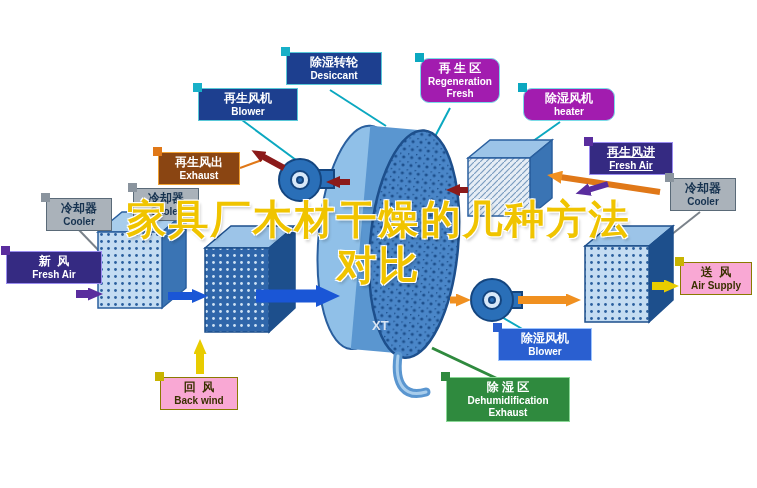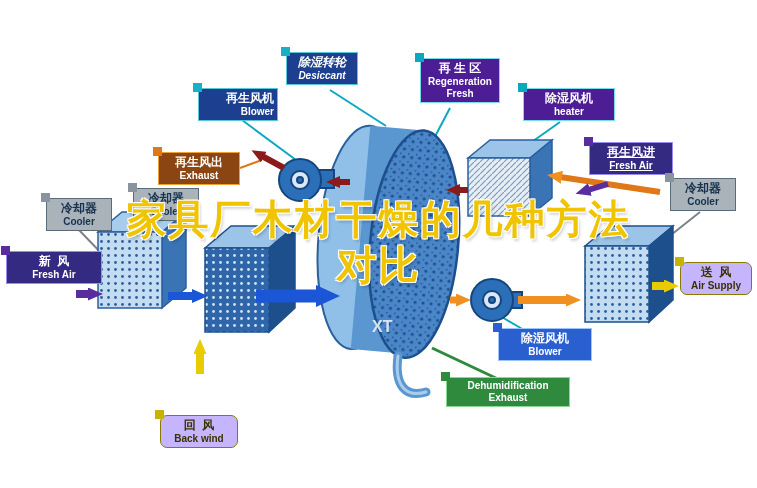--- a/index.html
+++ b/index.html
@@ -7,32 +7,32 @@
          font-family:"Liberation Sans",sans-serif;}
   svg.layer{position:absolute;left:0;top:0;z-index:1;}
 
   .lbl{position:absolute;z-index:3;text-align:center;border:1px solid;padding:2px 3px;box-sizing:border-box;}
   .lbl .zh{font-size:12px;font-weight:bold;line-height:15px;white-space:pre;}
   .lbl .en{font-size:10px;font-weight:bold;line-height:12px;}
   .pin{position:absolute;left:-6px;top:-6px;width:9px;height:9px;background:var(--pin,#888);}
 
   .lbl-navy  {background:#1d3f8f;color:#fff;border-color:#58c8d8;--pin:#18b0c8;}
   .lbl-blue  {background:#2a5fd0;color:#fff;border-color:#9cc4ff;--pin:#2a5fd0;}
-  .lbl-teal  {background:#4c1d95;color:#fff;border-color:#7adce8;--pin:#0ba8c0;}
+  .lbl-teal  {background:#a21caf;color:#fff;border-color:#7adce8;border-radius:9px;--pin:#0ba8c0;}
   .lbl-purple{background:#352a82;color:#fff;border-color:#9a8cf0;--pin:#5a2d9e;}
   .lbl-gray  {background:#aab2ba;color:#16324f;border-color:#5a6a78;--pin:#8a949e;}
-  .lbl-yellow{background:#c4b5fd;color:#3a3000;border-color:#8a7a00;border-radius:7px;--pin:#c8b400;}
+  .lbl-yellow{background:#f9a8d4;color:#3a3000;border-color:#8a7a00;--pin:#c8b400;}
   .lbl-brown {background:#8a4512;color:#ffffff;border-color:#f0a030;--pin:#e07818;}
   .lbl-green {background:#2f8a3e;color:#fff;border-color:#8ad896;--pin:#2f8a3e;}
 
   .watermark{position:absolute;left:0;right:0;top:196px;z-index:6;text-align:center;
              font-size:40px;font-weight:bold;letter-spacing:2px;line-height:46px;color:#f0c400;
              text-shadow:-1px -1px 0 #fff,1px -1px 0 #fff,-1px 1px 0 #fff,1px 1px 0 #fff,2px 3px 3px rgba(0,0,0,0.18);
              pointer-events:none;}
-  .wheel-mark{position:absolute;left:372px;top:318px;z-index:2;font-size:16px;font-weight:bold;
+  .wheel-mark{position:absolute;left:372px;top:318px;z-index:2;font-size:13px;font-weight:bold;
               color:rgba(232,240,248,0.9);pointer-events:none;}
 </style>
 </head>
 <body>
 
 <div class="stage">
 
   <svg class="layer" width="757" height="488" viewBox="0 0 757 488">
     <defs>
       <pattern id="coil" width="7" height="7" patternUnits="userSpaceOnUse">
@@ -141,27 +141,27 @@
       <line x1="350" y1="182" x2="338" y2="182" stroke="#8b1a1a" stroke-width="6" marker-end="url(#m-dred)"></line>
       <line x1="284" y1="168" x2="262" y2="156" stroke="#8b1a1a" stroke-width="6" marker-end="url(#m-dred)"></line>
       <line x1="468" y1="190" x2="458" y2="190" stroke="#8b1a1a" stroke-width="6" marker-end="url(#m-dred)"></line>
       <line x1="660" y1="192" x2="560" y2="177" stroke="#e07818" stroke-width="6" marker-end="url(#m-orange)"></line>
       <line x1="608" y1="184" x2="588" y2="190" stroke="#5a2d9e" stroke-width="6" marker-end="url(#m-purple)"></line>
     </g>
 
     <line x1="432" y1="348" x2="500" y2="380" stroke="#2f8a3e" stroke-width="3"></line>
   </svg>
 
-  <div class="lbl lbl-navy" style="left:286px;top:52px;width:72px;font-style:italic;">
+  <div class="lbl lbl-navy" style="left:286px;top:52px;width:96px;">
     <span class="pin"></span>
     <div class="zh">除湿转轮</div>
     <div class="en">Desiccant</div>
   </div>
 
-  <div class="lbl lbl-navy" style="left:198px;top:88px;width:80px;text-align:right;">
+  <div class="lbl lbl-navy" style="left:198px;top:88px;width:100px;">
     <span class="pin"></span>
     <div class="zh">再生风机</div>
     <div class="en">Blower</div>
   </div>
 
   <div class="lbl lbl-teal" style="left:420px;top:58px;width:80px;">
     <span class="pin"></span>
     <div class="zh">再 生 区</div>
     <div class="en">Regeneration Fresh</div>
   </div>
@@ -207,34 +207,35 @@
     <div class="zh">新  风</div>
     <div class="en">Fresh Air</div>
   </div>
 
   <div class="lbl lbl-yellow" style="left:680px;top:262px;width:72px;">
     <span class="pin"></span>
     <div class="zh">送  风</div>
     <div class="en">Air Supply</div>
   </div>
 
-  <div class="lbl lbl-yellow" style="left:160px;top:377px;width:78px;margin-top:38px;">
+  <div class="lbl lbl-yellow" style="left:160px;top:377px;width:78px;">
     <span class="pin"></span>
     <div class="zh">回  风</div>
     <div class="en">Back wind</div>
   </div>
 
   <div class="lbl lbl-blue" style="left:498px;top:328px;width:94px;">
     <span class="pin"></span>
     <div class="zh">除湿风机</div>
     <div class="en">Blower</div>
   </div>
 
   <div class="lbl lbl-green" style="left:446px;top:377px;width:124px;">
     <span class="pin"></span>
+    <div class="zh">除 湿 区</div>
     <div class="en">Dehumidification Exhaust</div>
   </div>
 
   <div class="wheel-mark">XT</div>
 
   <div class="watermark">
     <div>家具厂木材干燥的几种方法</div>
     <div>对比</div>
   </div>
 

